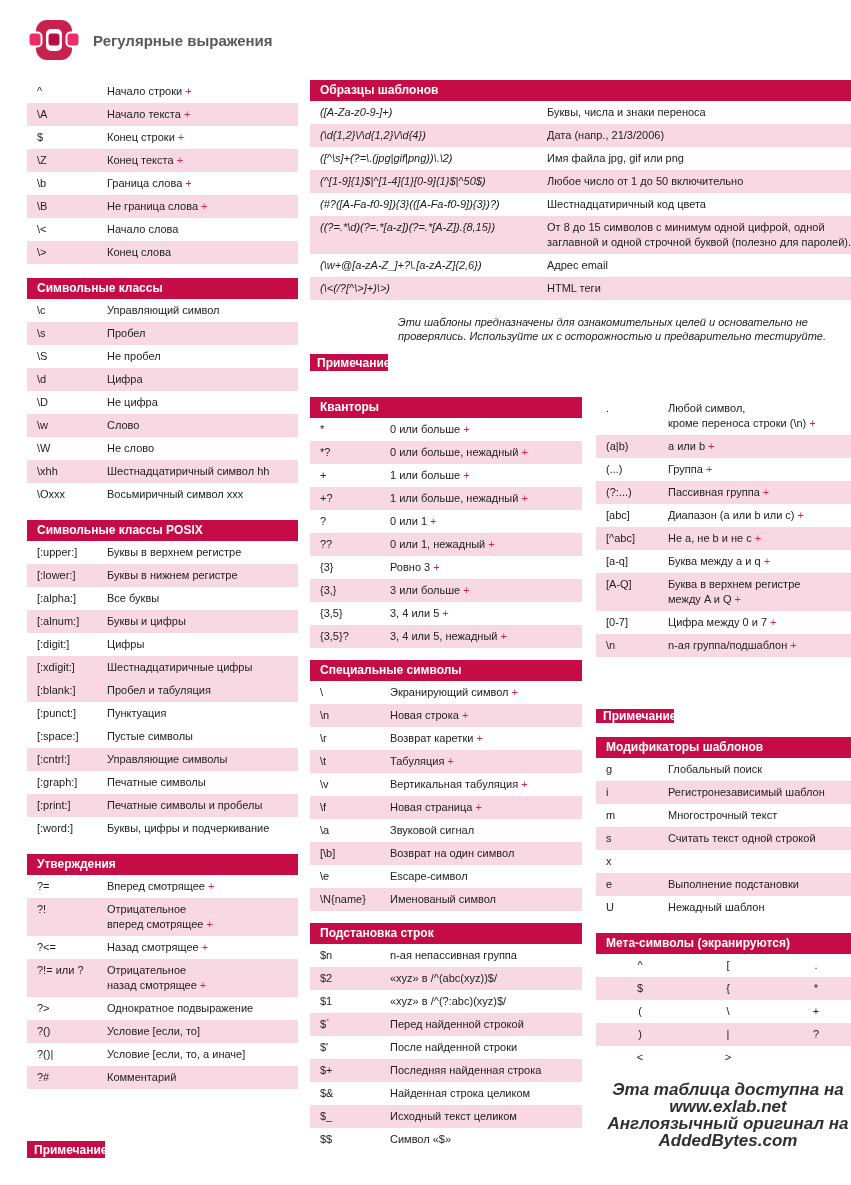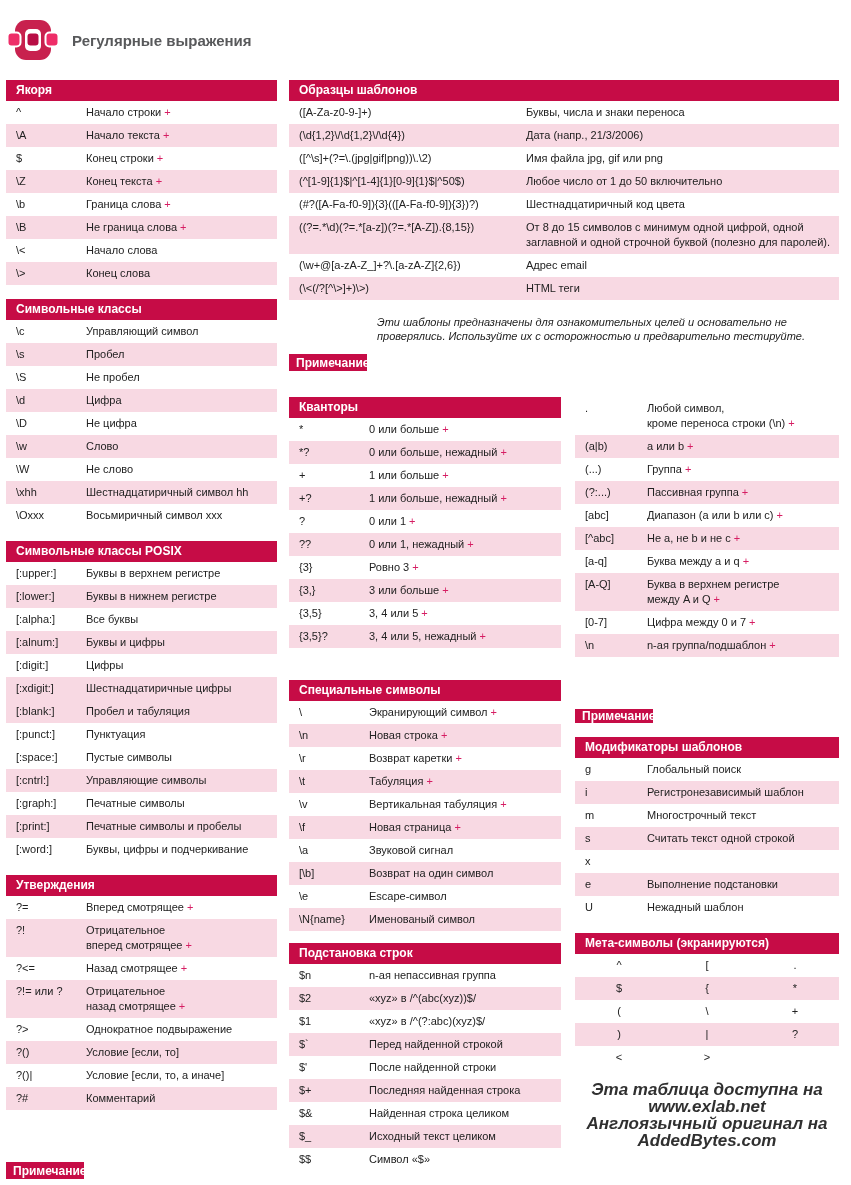--- a/index.html
+++ b/index.html
@@ -9,21 +9,21 @@
     --ink:#222;
     --title-gray:#58595b;
   }
   *{box-sizing:border-box;}
   html,body{margin:0;padding:0;background:#fff;}
   body{
     width:851px;height:1185px;overflow:hidden;
     font-family:"Liberation Sans","DejaVu Sans",sans-serif;
     color:var(--ink);
   }
-  .page{width:851px;height:1185px;padding:16px 8px 0 6px;}
+  .page{width:851px;height:1185px;padding:16px 8px 0 27px;}
   
   .hdr{display:flex;align-items:center;margin-bottom:16px;height:48px;}
   .logo{width:54px;height:46px;flex:none;margin-right:12px;}
   .page-title{font-size:15px;font-weight:bold;color:var(--title-gray);margin:0;}
   
   .cols{display:flex;align-items:flex-start;}
   .col-left{width:271px;flex:none;}
   .col-wrap{width:550px;flex:none;margin-left:12px;}
   .subcols{display:flex;align-items:flex-start;}
   .col-mid{width:272px;flex:none;}
@@ -32,21 +32,21 @@
   .section{margin-bottom:14px;}
   .sec-title{
     background:var(--crimson);color:#fff;font-weight:bold;font-size:12px;
     line-height:15px;padding:3px 10px;
   }
   .row{display:flex;font-size:11px;line-height:15px;padding:4px 0 4px 10px;}
   .row.alt{background:var(--pink);}
   .sym{width:70px;flex:none;padding-right:4px;}
   .desc{white-space:pre-line;padding-right:6px;flex:1;}
   .plus,.plus-b{color:var(--plus);}
-  .wide .sym{width:227px;}
+  .wide .sym{width:227px;font-style:italic;}
   .col-right .sym{width:62px;}
   
   .meta-row{display:flex;font-size:11px;line-height:15px;padding:4px 0;}
   .meta-row.alt{background:var(--pink);}
   .meta-cell{flex:1;text-align:center;}
   
   .note{display:flex;align-items:stretch;}
   .note-box{
     width:78px;flex:none;background:var(--crimson);color:#fff;
     font-weight:bold;font-size:12px;display:flex;align-items:center;
@@ -54,21 +54,21 @@
     margin-top:40px;
   }
   .note-text{
     font-style:italic;font-size:11px;line-height:14px;
     margin-left:10px;padding-top:1px;flex:1;
   }
   .note-left{min-height:57px;margin-top:0;}
   .note-mid{min-height:57px;margin-top:14px;margin-bottom:26px;}
   .note-ranges{min-height:40px;margin-bottom:14px;}
   .mb12{margin-bottom:12px;}
-  .mb16{margin-bottom:32px;}
+  .mb16{margin-bottom:12px;}
   
   .footer{
     margin-top:8px;text-align:center;font-weight:bold;font-style:italic;
     font-size:17px;line-height:17px;color:#303030;
   }
 </style>
 </head>
 <body>
 
 <div class="page">
@@ -83,21 +83,20 @@
         <rect x="20.5" y="15.5" width="13" height="14" rx="4" fill="#b80d45" stroke="#ffffff" stroke-width="2"></rect>
       </svg>
     </div>
     <h1 class="page-title">Регулярные выражения</h1>
   </div>
 
   <div class="cols">
 
     <div class="col-left">
       <section class="section">
-        <div class="sec-title">Якоря</div>
         <div class="sec-rows">
             <div class="row">
               <span class="sym">^</span>
               <span class="desc">Начало строки<span class="plus"> +</span></span>
             </div>
             <div class="row alt">
               <span class="sym">\A</span>
               <span class="desc">Начало текста<span class="plus"> +</span></span>
             </div>
             <div class="row">

